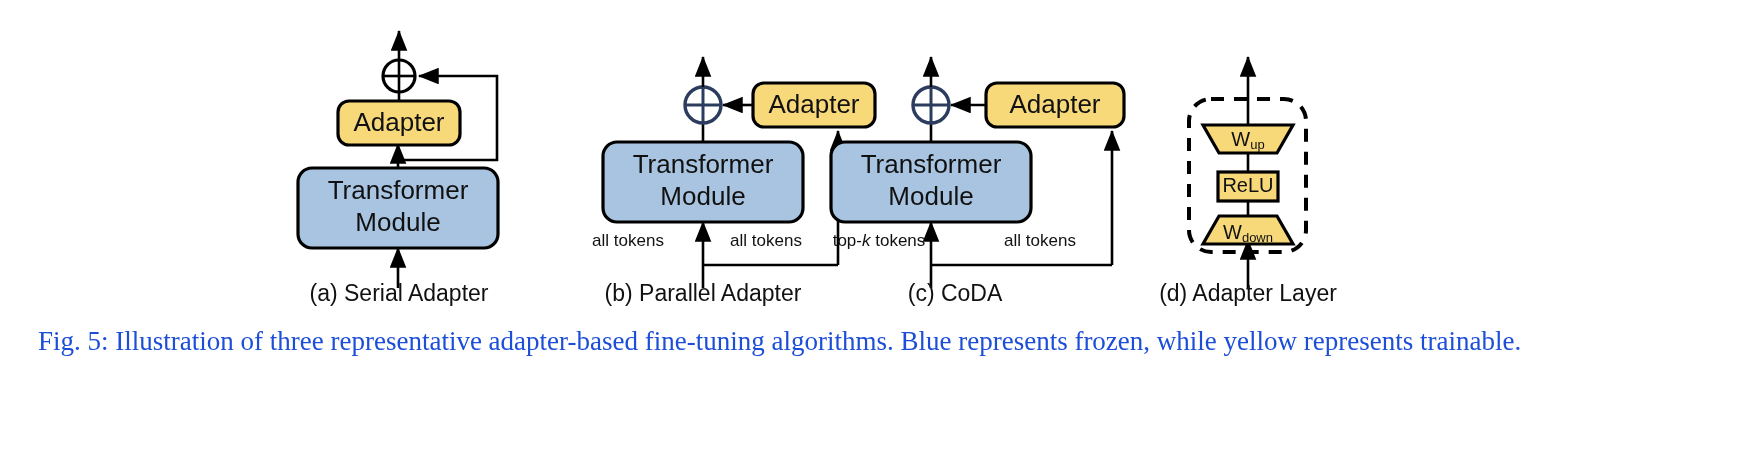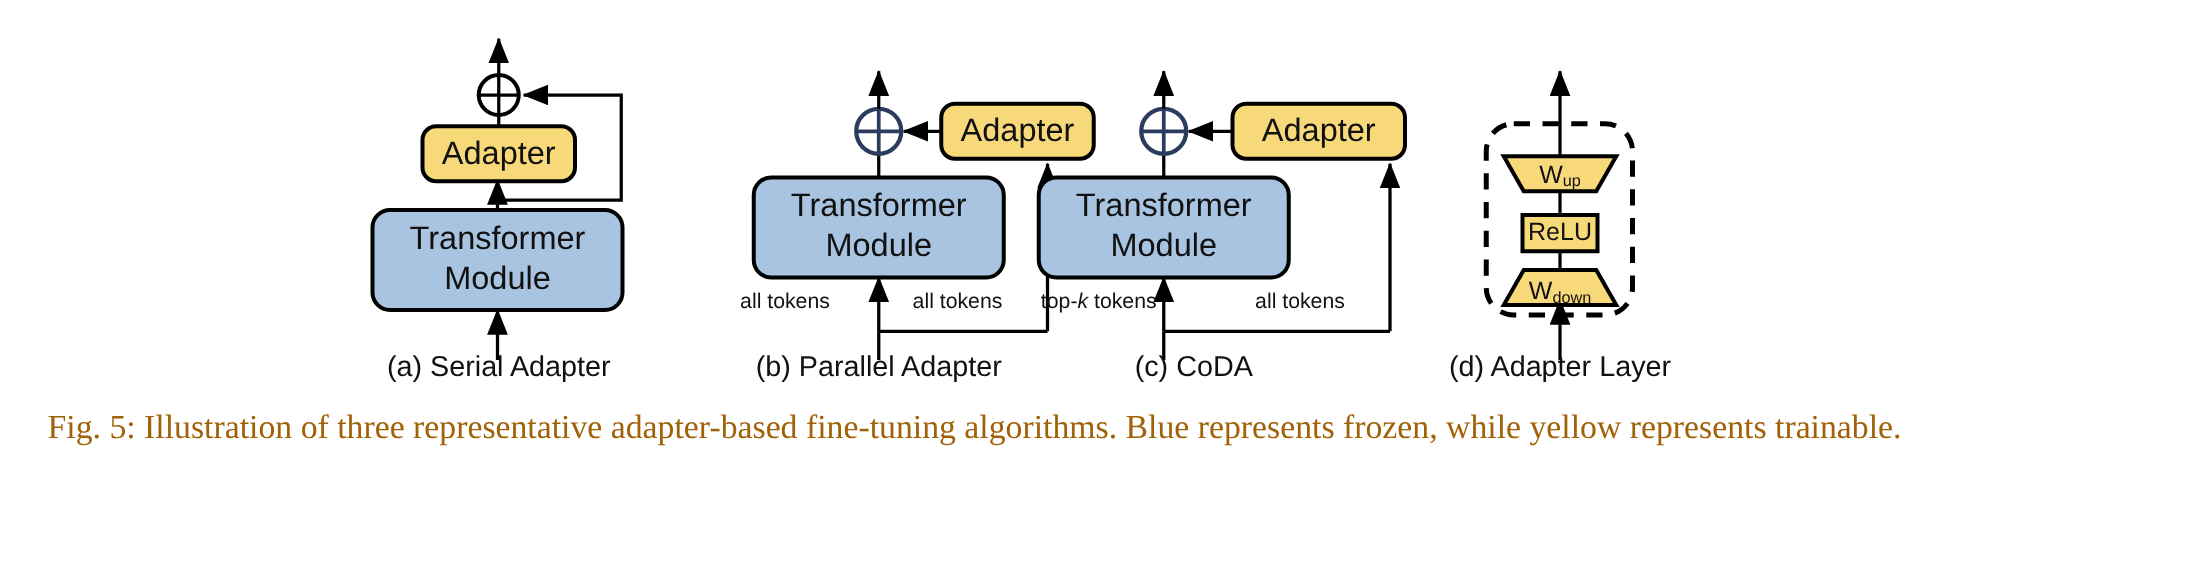--- a/index.html
+++ b/index.html
@@ -63,21 +63,21 @@
     font-size: 13px;
   }
   .fig-caption {
     position: absolute;
     left: 38px;
     top: 322px;
     width: 1700px;
     font-family: "Liberation Serif", serif;
     font-size: 27px;
     line-height: 1.42;
-    color: #a16207;
+    color: #1d4ed8;
     text-align: left;
   }
   .stroke-shape {
     stroke: #000000;
     stroke-width: 3.2;
   }
   .line {
     stroke: #000000;
     stroke-width: 2.6;
     fill: none;

